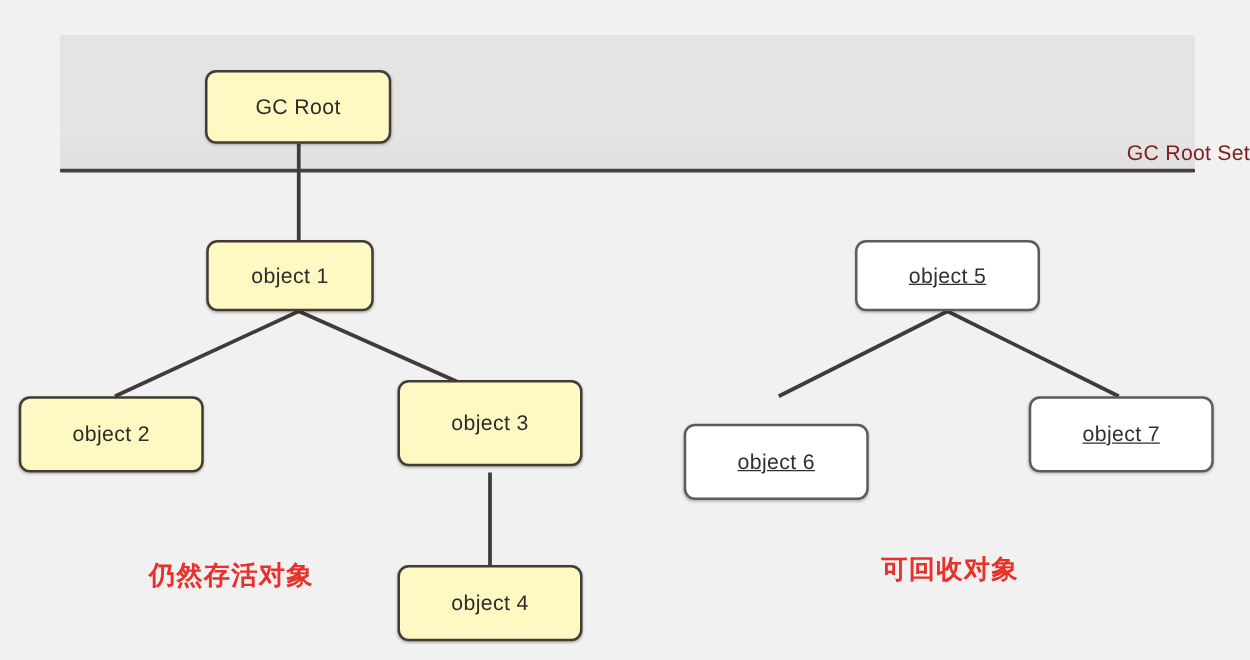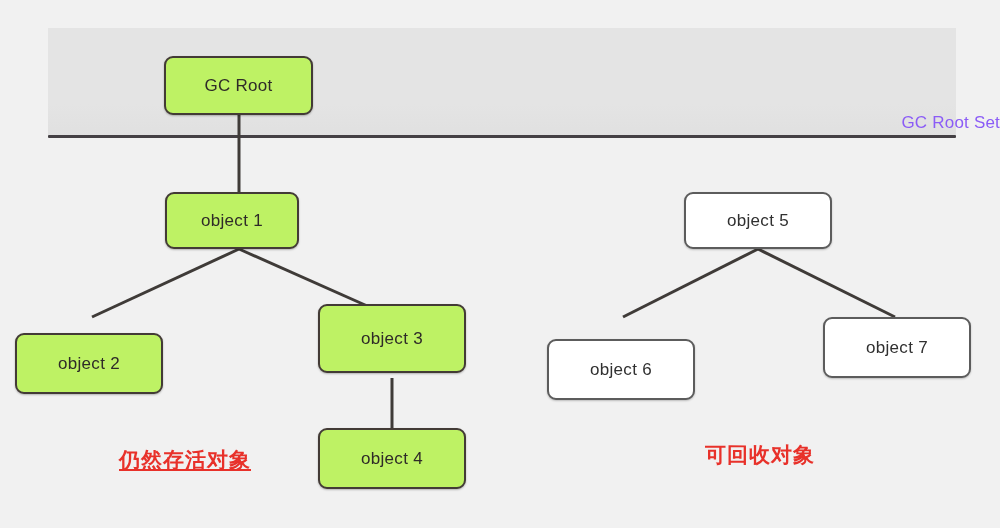--- a/index.html
+++ b/index.html
@@ -42,46 +42,47 @@
     width: 908px;
     height: 3px;
     background: #444044;
     border-radius: 1px;
   }
   .band-label {
     position: absolute;
     right: 0px;
     top: 113px;
     font-size: 17px;
-    color: #8b5cf6;
+    color: #7f1d1d;
     letter-spacing: 0.2px;
     white-space: nowrap;
   }
   .node {
     position: absolute;
     box-sizing: border-box;
     border-radius: 9px;
     display: flex;
     align-items: center;
     justify-content: center;
     font-size: 17px;
     letter-spacing: 0.3px;
     white-space: nowrap;
   }
   .node.alive {
-    background: #bef264;
+    background: #fef9c3;
     border: 2.5px solid #433b36;
     color: #2f2b28;
     box-shadow: 0 1px 2px rgba(0,0,0,0.25);
   }
   .node.garbage {
     background: #ffffff;
     border: 2.5px solid #5c5c5c;
     color: #303030;
     box-shadow: 0 1px 2px rgba(0,0,0,0.22);
+    text-decoration: underline;
   }
   .legend {
     position: absolute;
     font-size: 21px;
     font-weight: bold;
     color: #e8312a;
     white-space: nowrap;
     transform: translateX(-50%);
     letter-spacing: 1px;
   }
@@ -104,37 +105,37 @@
       <line x1="758" y1="249" x2="895" y2="317" stroke="#3f3b38" stroke-width="3" stroke-linecap="butt"></line>
     </svg>
 
   <div id="node-layer">
       <div class="node alive" style="left: 164px; top: 56px; width: 149px; height: 59px;">
         <span>GC Root</span>
       </div>
       <div class="node alive" style="left: 165px; top: 192px; width: 134px; height: 57px;">
         <span>object 1</span>
       </div>
-      <div class="node alive" style="left: 15px; top: 317px; width: 148px; height: 61px; margin-top: 16px;">
+      <div class="node alive" style="left: 15px; top: 317px; width: 148px; height: 61px;">
         <span>object 2</span>
       </div>
       <div class="node alive" style="left: 318px; top: 304px; width: 148px; height: 69px;">
         <span>object 3</span>
       </div>
-      <div class="node alive" style="left: 318px; top: 428px; width: 148px; height: 61px;">
+      <div class="node alive" style="left: 318px; top: 452px; width: 148px; height: 61px;">
         <span>object 4</span>
       </div>
       <div class="node garbage" style="left: 684px; top: 192px; width: 148px; height: 57px;">
         <span>object 5</span>
       </div>
       <div class="node garbage" style="left: 547px; top: 317px; width: 148px; height: 61px; margin-top: 22px;">
         <span>object 6</span>
       </div>
       <div class="node garbage" style="left: 823px; top: 317px; width: 148px; height: 61px; align-items: center;">
         <span>object 7</span>
       </div>
     </div>
   <div id="legend-layer">
-      <div class="legend" style="left: 185px; top: 446px; text-decoration: underline;">仍然存活对象</div>
+      <div class="legend" style="left: 185px; top: 446px;">仍然存活对象</div>
       <div class="legend" style="left: 760px; top: 441px;">可回收对象</div>
     </div>
 
 </div>
 
 </body></html>

